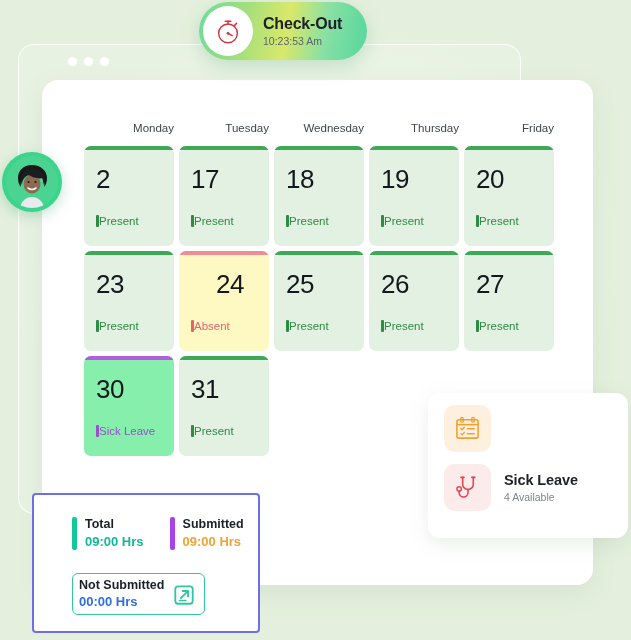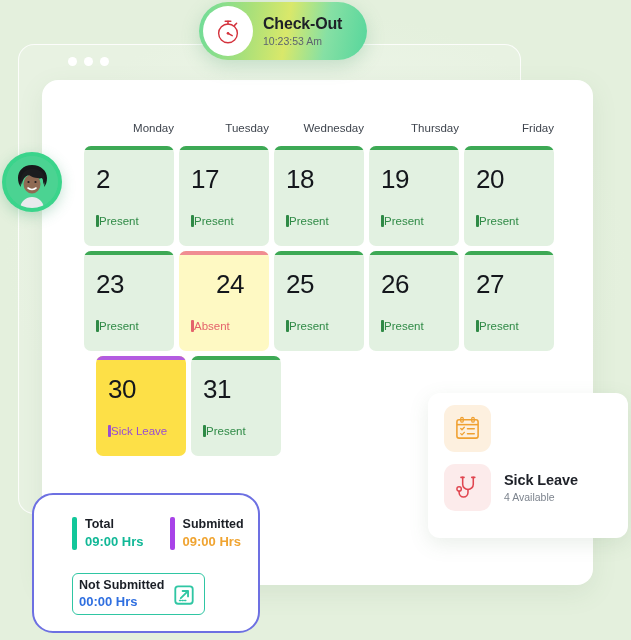--- a/index.html
+++ b/index.html
@@ -111,21 +111,21 @@
   .t-present { background: #e2f1e1; }
   .t-present .bar { background: #3da955; }
   .t-present .day-status { color: #2f8a46; }
   .t-present .tick { background: #2f8a46; }
   
   .t-absent { background: #fef9c3; text-align: center; }
   .t-absent .bar { background: #f08d92; }
   .t-absent .day-status { color: #e4636c; }
   .t-absent .tick { background: #e4636c; }
   
-  .t-sick { background: #fde047; margin-left: 12px; }
+  .t-sick { background: #86efac; }
   .t-sick .bar { background: #b35ce0; }
   .t-sick .day-status { color: #9a4ed0; }
   .t-sick .tick { background: #9a4ed0; }
 
   
   .leave-panel {
     position: absolute; left: 428px; top: 393px;
     width: 200px; height: 145px;
     background: #ffffff; border-radius: 12px;
     box-shadow: 0 6px 20px rgba(90,130,90,0.13);
@@ -143,21 +143,21 @@
   .leave-txt { margin-left: 13px; line-height: 1.25; }
   .leave-name { font-size: 14.5px; font-weight: 600; color: #1e2128; letter-spacing: -0.1px; }
   .leave-sub { font-size: 10.5px; color: #7d848e; margin-top: 2px; }
 
   
   .summary {
     position: absolute; left: 32px; top: 493px;
     width: 228px; height: 140px;
     background: #ffffff;
     border: 2px solid #6d70e2;
-    border-radius: 21px;
+    border-radius: 4px;
     z-index: 30;
   }
   .sum-top { display: flex; gap: 26px; padding: 22px 0 0 38px; }
   .sum-item { display: flex; gap: 8px; }
   .sum-item .vbar { width: 5px; height: 33px; border-radius: 2px; flex: 0 0 auto; }
   .sum-lbl { font-size: 12.5px; font-weight: 600; color: #1b1f26; line-height: 1.25; }
   .sum-val { font-size: 13px; font-weight: 700; margin-top: 1px; }
   .bar-total { background: #12c79a; }
   .val-total { color: #12b897; }
   .bar-sub { background: #a843e8; }

